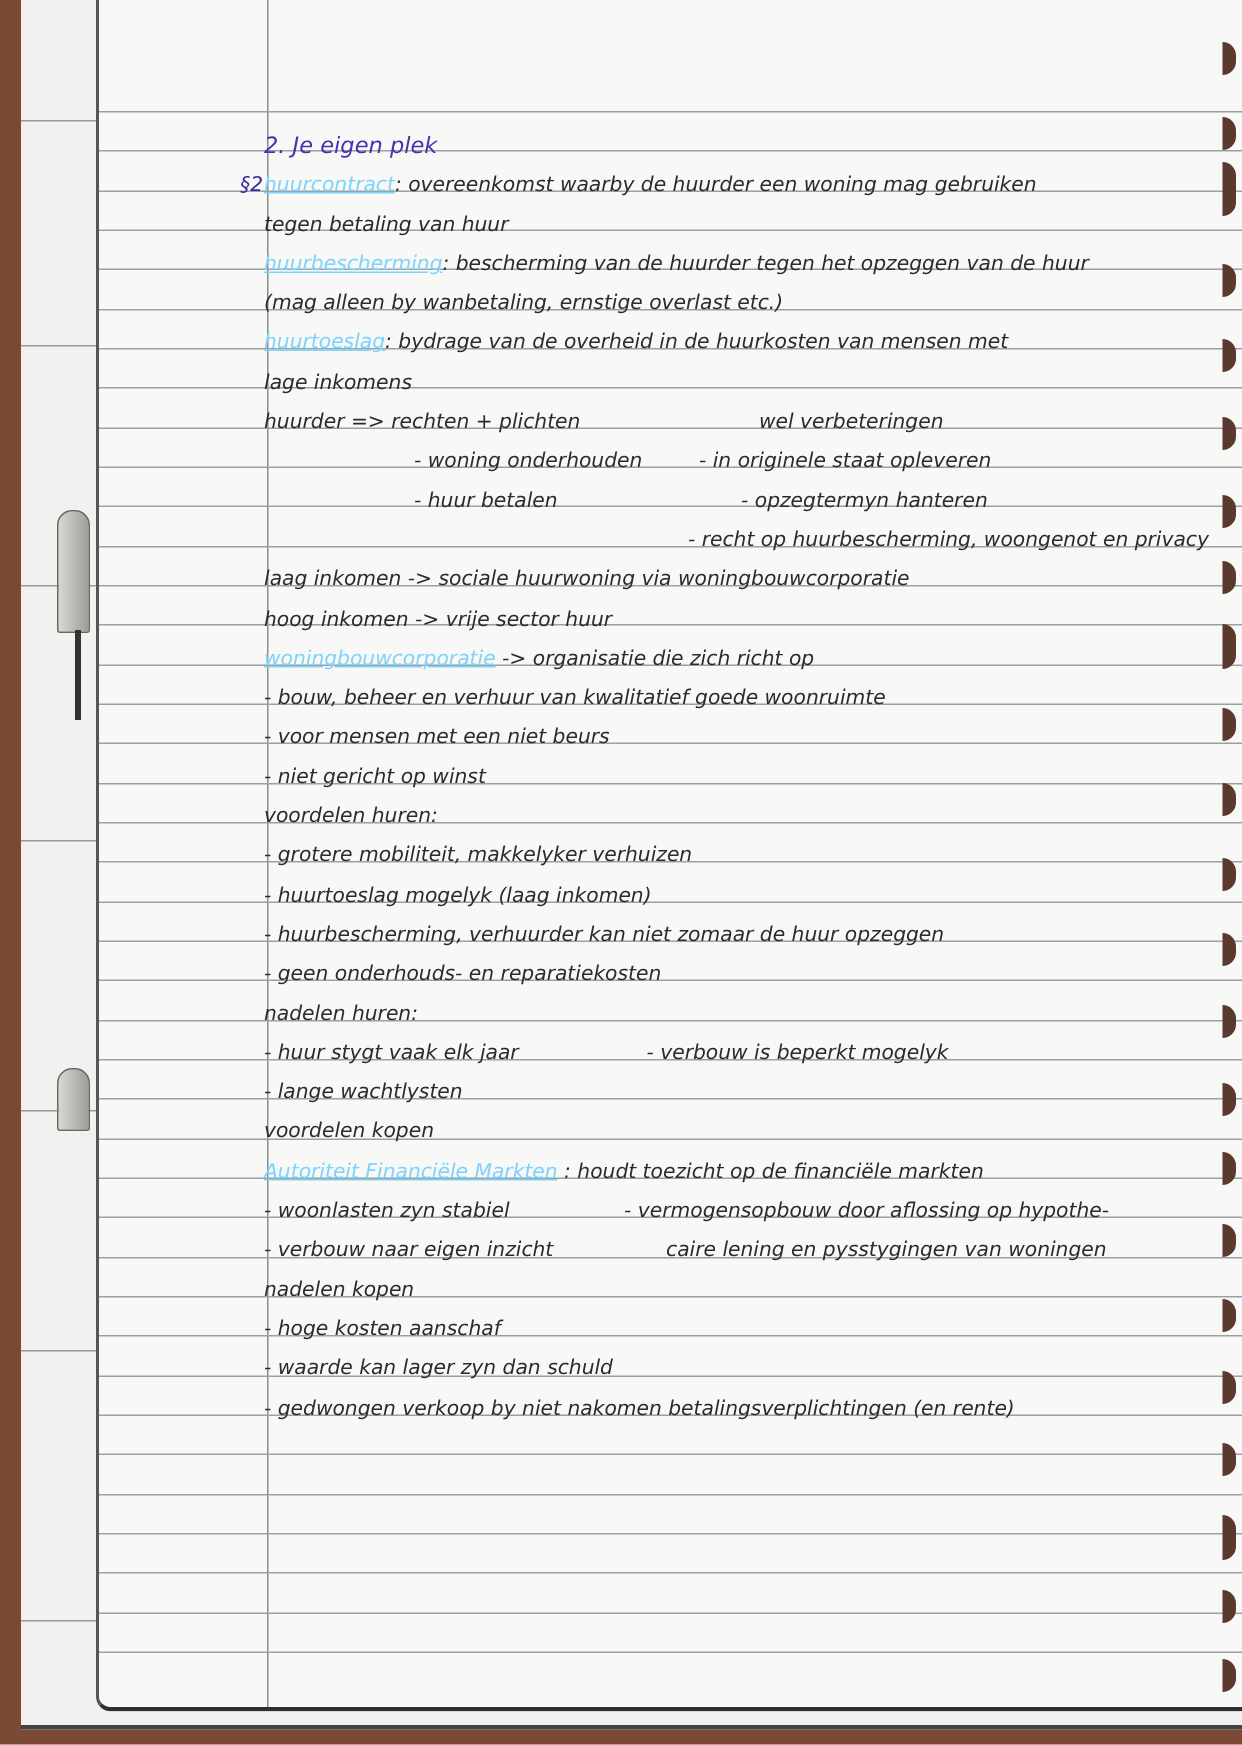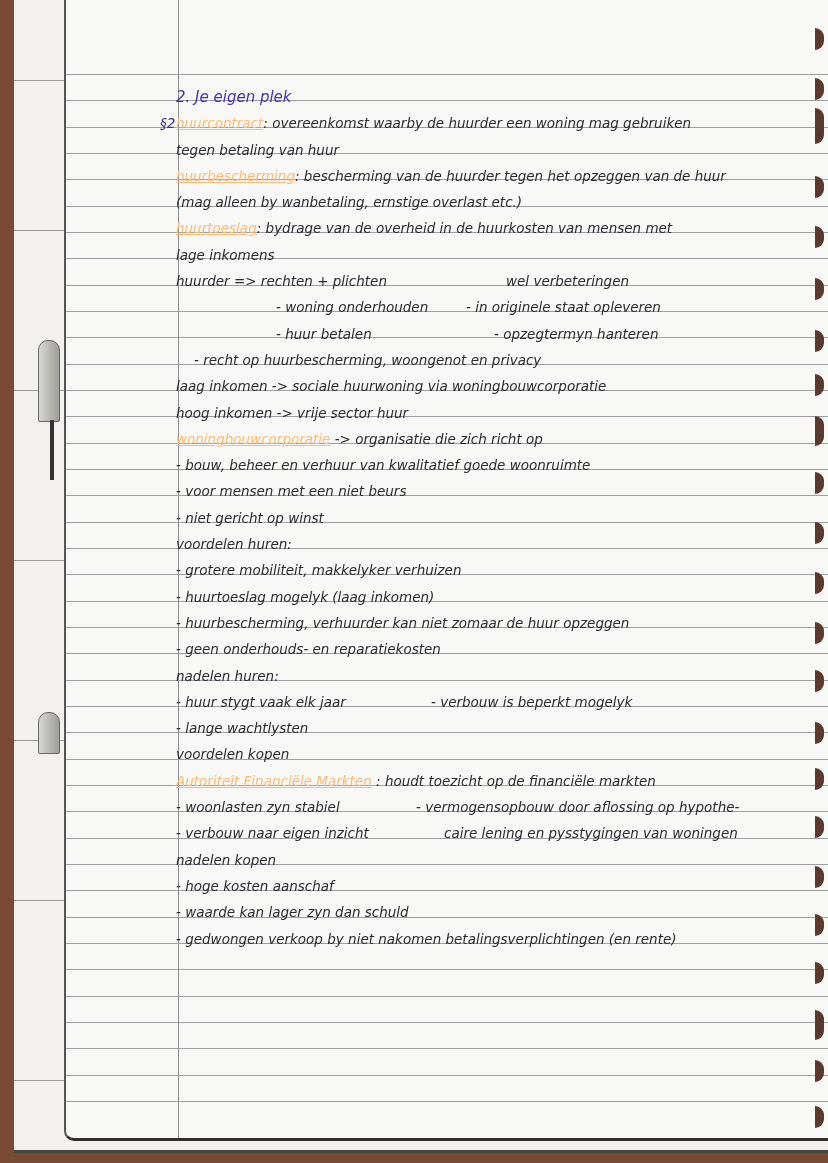--- a/index.html
+++ b/index.html
@@ -31,28 +31,28 @@
     position:absolute; left:38px; width:20px; height:80px;
     background:linear-gradient(90deg,#d8d8d2,#9d9e98);
     border-radius:10px 10px 2px 2px; border:1px solid #666;
   }
   .clip-stem { position:absolute; left:50px; width:4px; background:#333; }
   .notes {
     position:absolute; left:176px; top:84px; width:630px;
     font-size:13.5px; color:#2a2a33; line-height:26.3px;
   }
   .line { height:26.3px; white-space:nowrap; position:relative;font-style:italic; }
-  .term { color:#fdba74; text-decoration:underline; }
+  .term { color:#7dd3fc; text-decoration:underline; }
   .title { color:#4a2fb0; font-size:15px; }
   .para { position:absolute; left:-16px; color:#3a2a9e; }
   .indent1 { padding-left:100px; }
   .col2 { position:absolute; left:330px; top:0; }
   .col2b { position:absolute; left:255px; top:0; }
   .col2c { position:absolute; left:240px; top:0; }
-  .sub { padding-left:18px; }
+  .sub { padding-left:18px;text-align:right; }
 </style>
 </head>
 <body>
 
 <div class="under-sheets">
   <div class="under-line" style="top:80px"></div>
   <div class="under-line" style="top:230px"></div>
   <div class="under-line" style="top:390px"></div>
   <div class="under-line" style="top:560px"></div>
   <div class="under-line" style="top:740px"></div>

